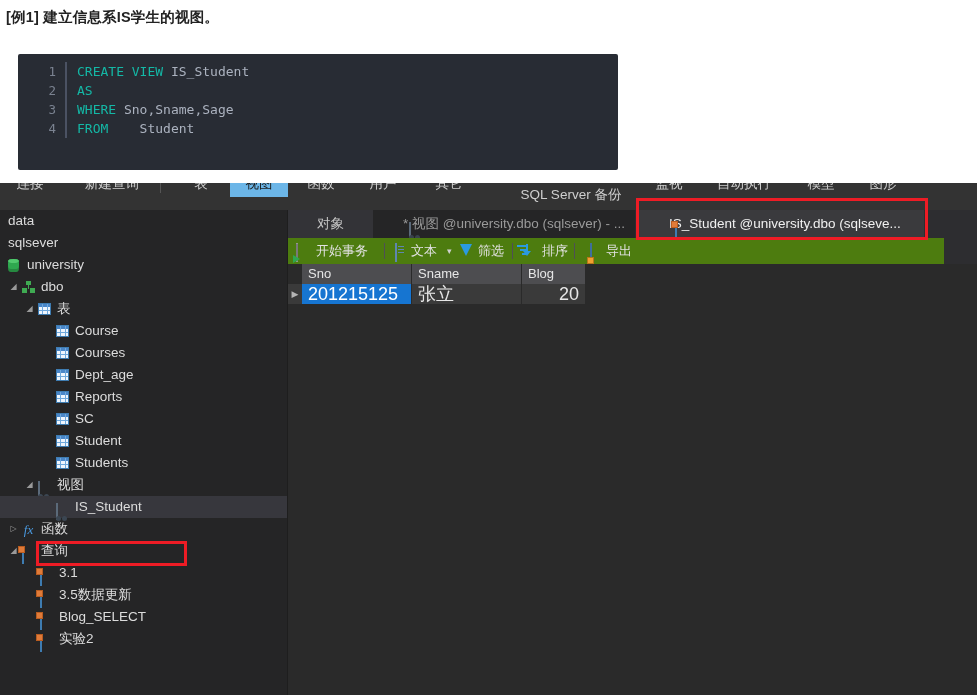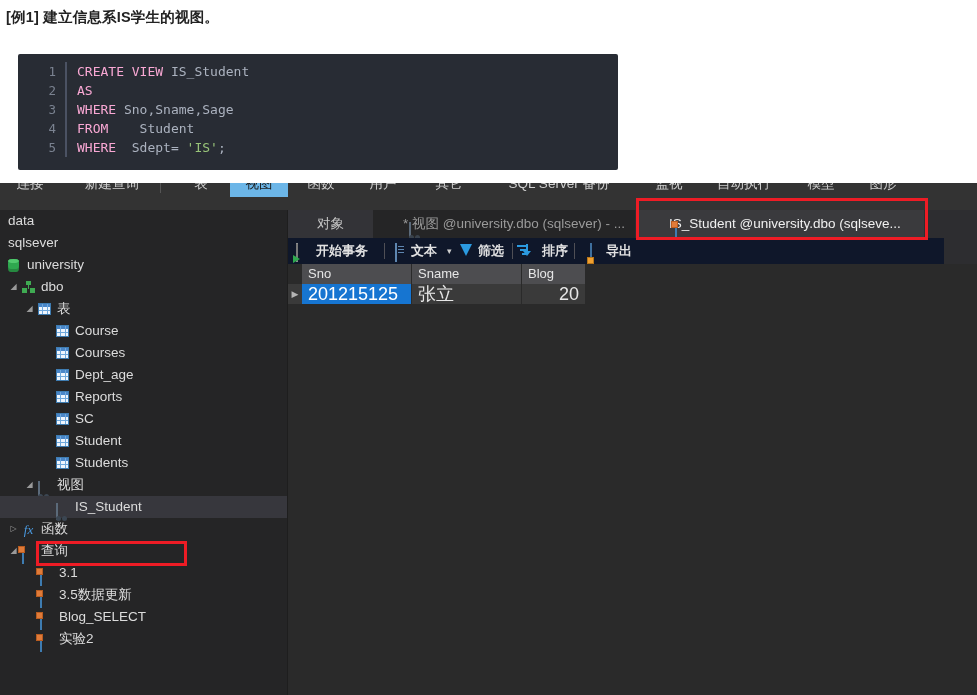--- a/index.html
+++ b/index.html
@@ -21,21 +21,21 @@
     font-family:"DejaVu Sans Mono","Liberation Mono",monospace;
     font-size:13px;line-height:19px;
   }
   .code-line{position:relative;height:19px;white-space:pre;}
   .ln{
     display:inline-block;width:38px;text-align:right;
     color:#7a8290;padding-right:9px;
     border-right:2px solid #4b5263;margin-right:10px;
     font-size:12.5px;
   }
-  .kw{color:#f9a8d4;}
+  .kw{color:#14b8a6;}
   .id{color:#abb2bf;}
   .str{color:#98c379;}
   .op{color:#abb2bf;}
 
   
   .app{position:absolute;left:0;top:183px;width:977px;height:512px;background:#1e1e1e;overflow:hidden;
        font-family:"Liberation Sans","DejaVu Sans",sans-serif;}
 
   
   .top-strip{position:absolute;left:0;top:0;width:977px;height:27px;background:#333333;overflow:hidden;}
@@ -115,21 +115,21 @@
     background-image:linear-gradient(to bottom,#8fa0b2 0,#8fa0b2 3px,transparent 3px);
   }
   .ic-tabview:after{content:"";position:absolute;left:-1px;bottom:-2px;width:5px;height:5px;border-radius:50%;background:#39424c;box-shadow:6px 0 0 #39424c;}
   .ic-tabsheet{
     position:relative;width:13px;height:12px;background:#eef5fd;border:1px solid #3e7cb1;box-sizing:border-box;
     background-image:linear-gradient(to bottom,#4a86c8 0,#4a86c8 3px,transparent 3px);
   }
   .ic-tabsheet:after{content:"";position:absolute;right:-2px;top:-2px;width:7px;height:7px;background:#e07b39;border:1px solid #b85c20;box-sizing:border-box;}
 
   
-  .gridbar{position:absolute;left:0;top:28px;width:656px;height:26px;background:#0f172a;font-weight:bold;}
+  .gridbar{position:absolute;left:0;top:28px;width:656px;height:26px;background:#4d7c0f;}
   .gbitem{position:absolute;top:0;height:26px;line-height:26px;color:#e2e2e2;font-size:13px;white-space:nowrap;}
   .gbsep{position:absolute;top:5px;width:1px;height:16px;background:#4f4f55;}
   .gbicon{position:absolute;top:6px;width:14px;height:14px;}
   .ic-trans{position:relative;width:13px;height:12px;background:#d8d8d8;border:1px solid #7a7a7a;box-sizing:border-box;border-radius:1px;}
   .ic-trans:after{content:"";position:absolute;right:-3px;bottom:-2px;width:0;height:0;border-left:7px solid #2fa84f;border-top:4px solid transparent;border-bottom:4px solid transparent;}
   .ic-text{position:relative;width:11px;height:13px;background:#e9f1fa;border:1px solid #5e86b0;box-sizing:border-box;}
   .ic-text:after{content:"";position:absolute;left:2px;top:2px;width:6px;height:1px;background:#5e86b0;box-shadow:0 3px 0 #5e86b0,0 6px 0 #5e86b0;}
   .ic-filter{width:0;height:0;border-left:6px solid transparent;border-right:6px solid transparent;border-top:12px solid #2b9ae0;}
   .ic-sort{position:relative;width:14px;height:13px;}
   .ic-sort i{position:absolute;right:0;background:#2b9ae0;height:2px;display:block;}
@@ -168,37 +168,36 @@
 <body>
 
 <div class="doc-area">
   <div class="doc-heading">[例1] 建立信息系IS学生的视图。</div>
   <div class="code-block">
     <div id="code-lines" style="padding-top: 8px;">
         <div class="code-line"><span class="ln">1</span><span class="kw">CREATE</span><span class="op"> </span><span class="kw">VIEW</span><span class="id"> IS_Student</span></div>
         <div class="code-line"><span class="ln">2</span><span class="kw">AS</span></div>
         <div class="code-line"><span class="ln">3</span><span class="kw">WHERE</span><span class="id"> Sno,Sname,Sage</span></div>
         <div class="code-line"><span class="ln">4</span><span class="kw">FROM</span><span class="id">    Student</span></div>
-        <div class="code-line"><span class="ln">5</span><span class="kw">WHERE</span><span class="id">  Sdept</span><span class="op">= </span><span class="str">'IS'</span><span class="op">;</span></div>
       </div>
   </div>
 </div>
 
 <div class="app">
 
   <div class="top-strip">
     <div class="clip" id="toolbar-items">
         <div class="tsitem" style="left: 2px; width: 56px;">连接</div>
         <div class="tsitem" style="left: 70px; width: 84px;">新建查询</div>
         <div class="tsitem" style="left: 176px; width: 50px;">表</div>
         <div class="tsitem active" style="left: 230px; width: 58px;">视图</div>
         <div class="tsitem" style="left: 292px; width: 58px;">函数</div>
         <div class="tsitem" style="left: 354px; width: 58px;">用户</div>
         <div class="tsitem" style="left: 420px; width: 58px;">其它</div>
-        <div class="tsitem" style="left: 484px; width: 150px;">SQL Server 备份</div>
+        <div class="tsitem" style="left: 496px; width: 150px; margin-top: 11px;">SQL Server 备份</div>
         <div class="tsitem" style="left: 640px; width: 58px;">监视</div>
         <div class="tsitem" style="left: 702px; width: 84px;">自动执行</div>
         <div class="tsitem" style="left: 792px; width: 58px;">模型</div>
         <div class="tsitem" style="left: 854px; width: 58px;">图形</div>
         <div class="ts-sep" style="left: 160px;"></div>
       </div>
   </div>
 
   <div class="tree">
     <div id="tree-rows">

